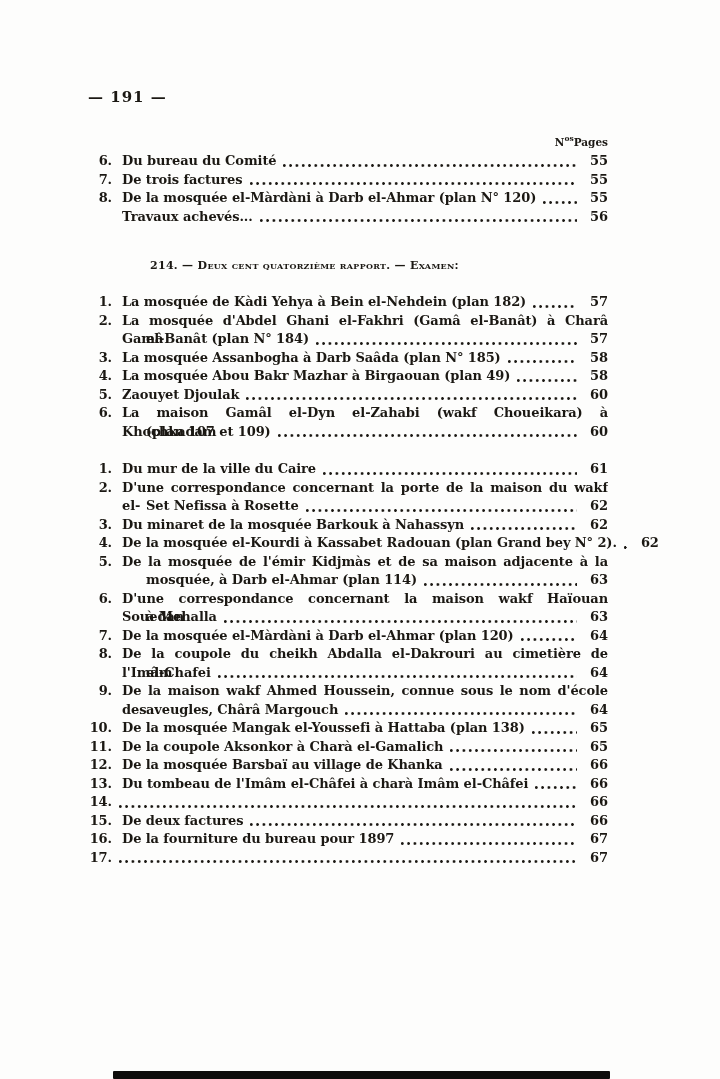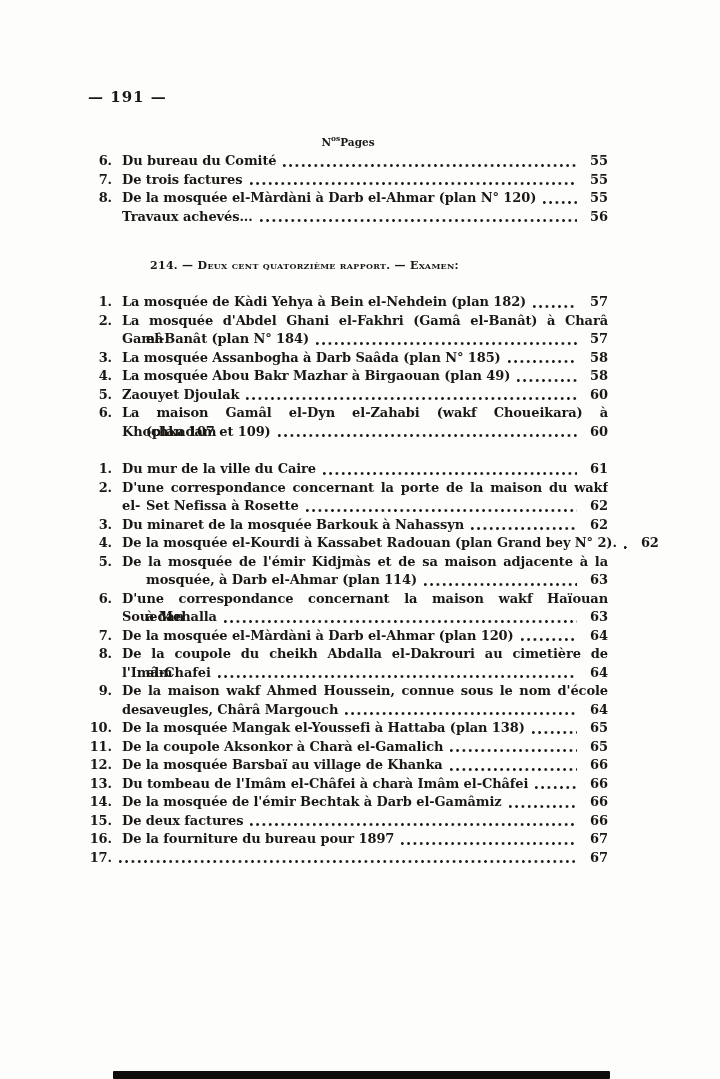--- a/index.html
+++ b/index.html
@@ -15,21 +15,21 @@
   }
   .content{
     position:absolute;left:88px;top:0;width:520px;
   }
   .folio{
     margin-top:88px;
     font-size:15px;font-weight:bold;letter-spacing:1px;height:20px;
   }
   .cols{
     margin-top:26px;height:15px;
-    display:flex;justify-content:center;align-items:baseline;
+    display:flex;justify-content:flex-end;align-items:baseline;
     font-size:10.5px;font-weight:bold;
   }
   .sup{font-size:7.5px;vertical-align:super;letter-spacing:0;}
   .rows{margin-top:3px;}
   .row,.r1,.r2{
     display:flex;align-items:baseline;height:18.5px;
     font-size:13px;font-weight:bold;letter-spacing:-0.1px;line-height:18.5px;
   }
   .no{flex:0 0 24px;text-align:right;white-space:nowrap;}
   .tx{margin-left:10px;white-space:nowrap;flex:0 0 auto;}
@@ -246,21 +246,20 @@
         <span class="pg">66</span>
       </div>
       <div class="row">
         <span class="no">13.</span>
         <span class="tx">Du tombeau de l'Imâm el-Châfei à charà Imâm el-Châfei</span>
         <span class="ld"></span>
         <span class="pg">66</span>
       </div>
       <div class="row">
         <span class="no">14.</span>
-        <span class="tx">De la mosquée de l'émir Bechtak à Darb el-Gamâmiz</span>
         <span class="ld"></span>
         <span class="pg">66</span>
       </div>
       <div class="row">
         <span class="no">15.</span>
         <span class="tx">De deux factures</span>
         <span class="ld"></span>
         <span class="pg">66</span>
       </div>
       <div class="row">

